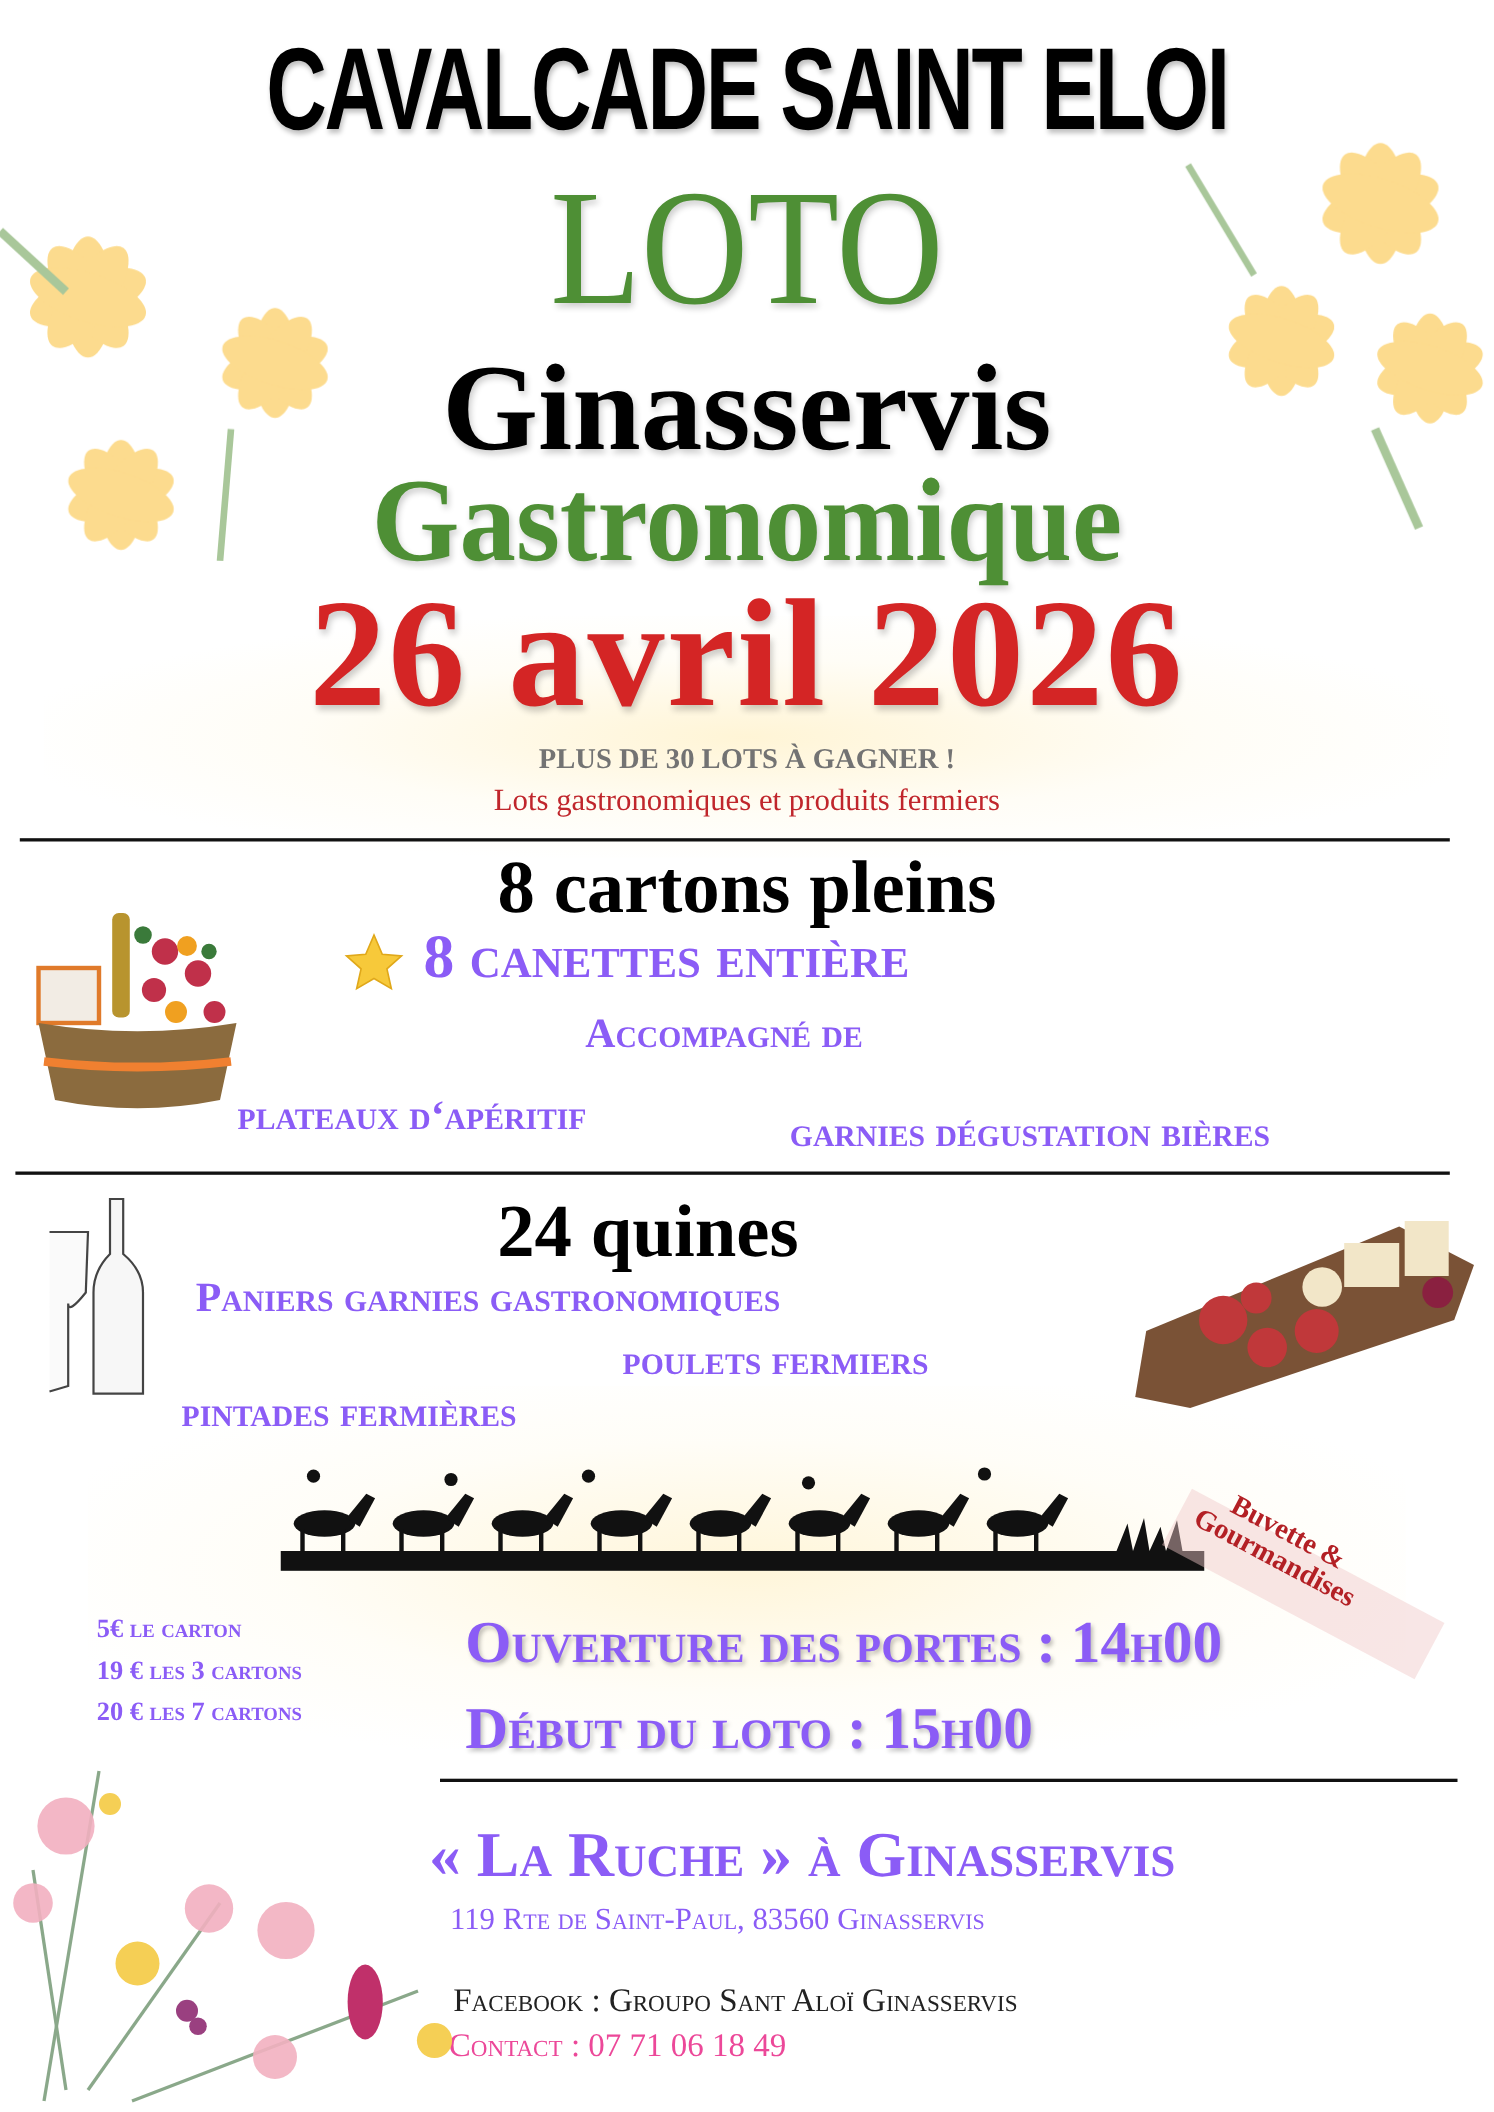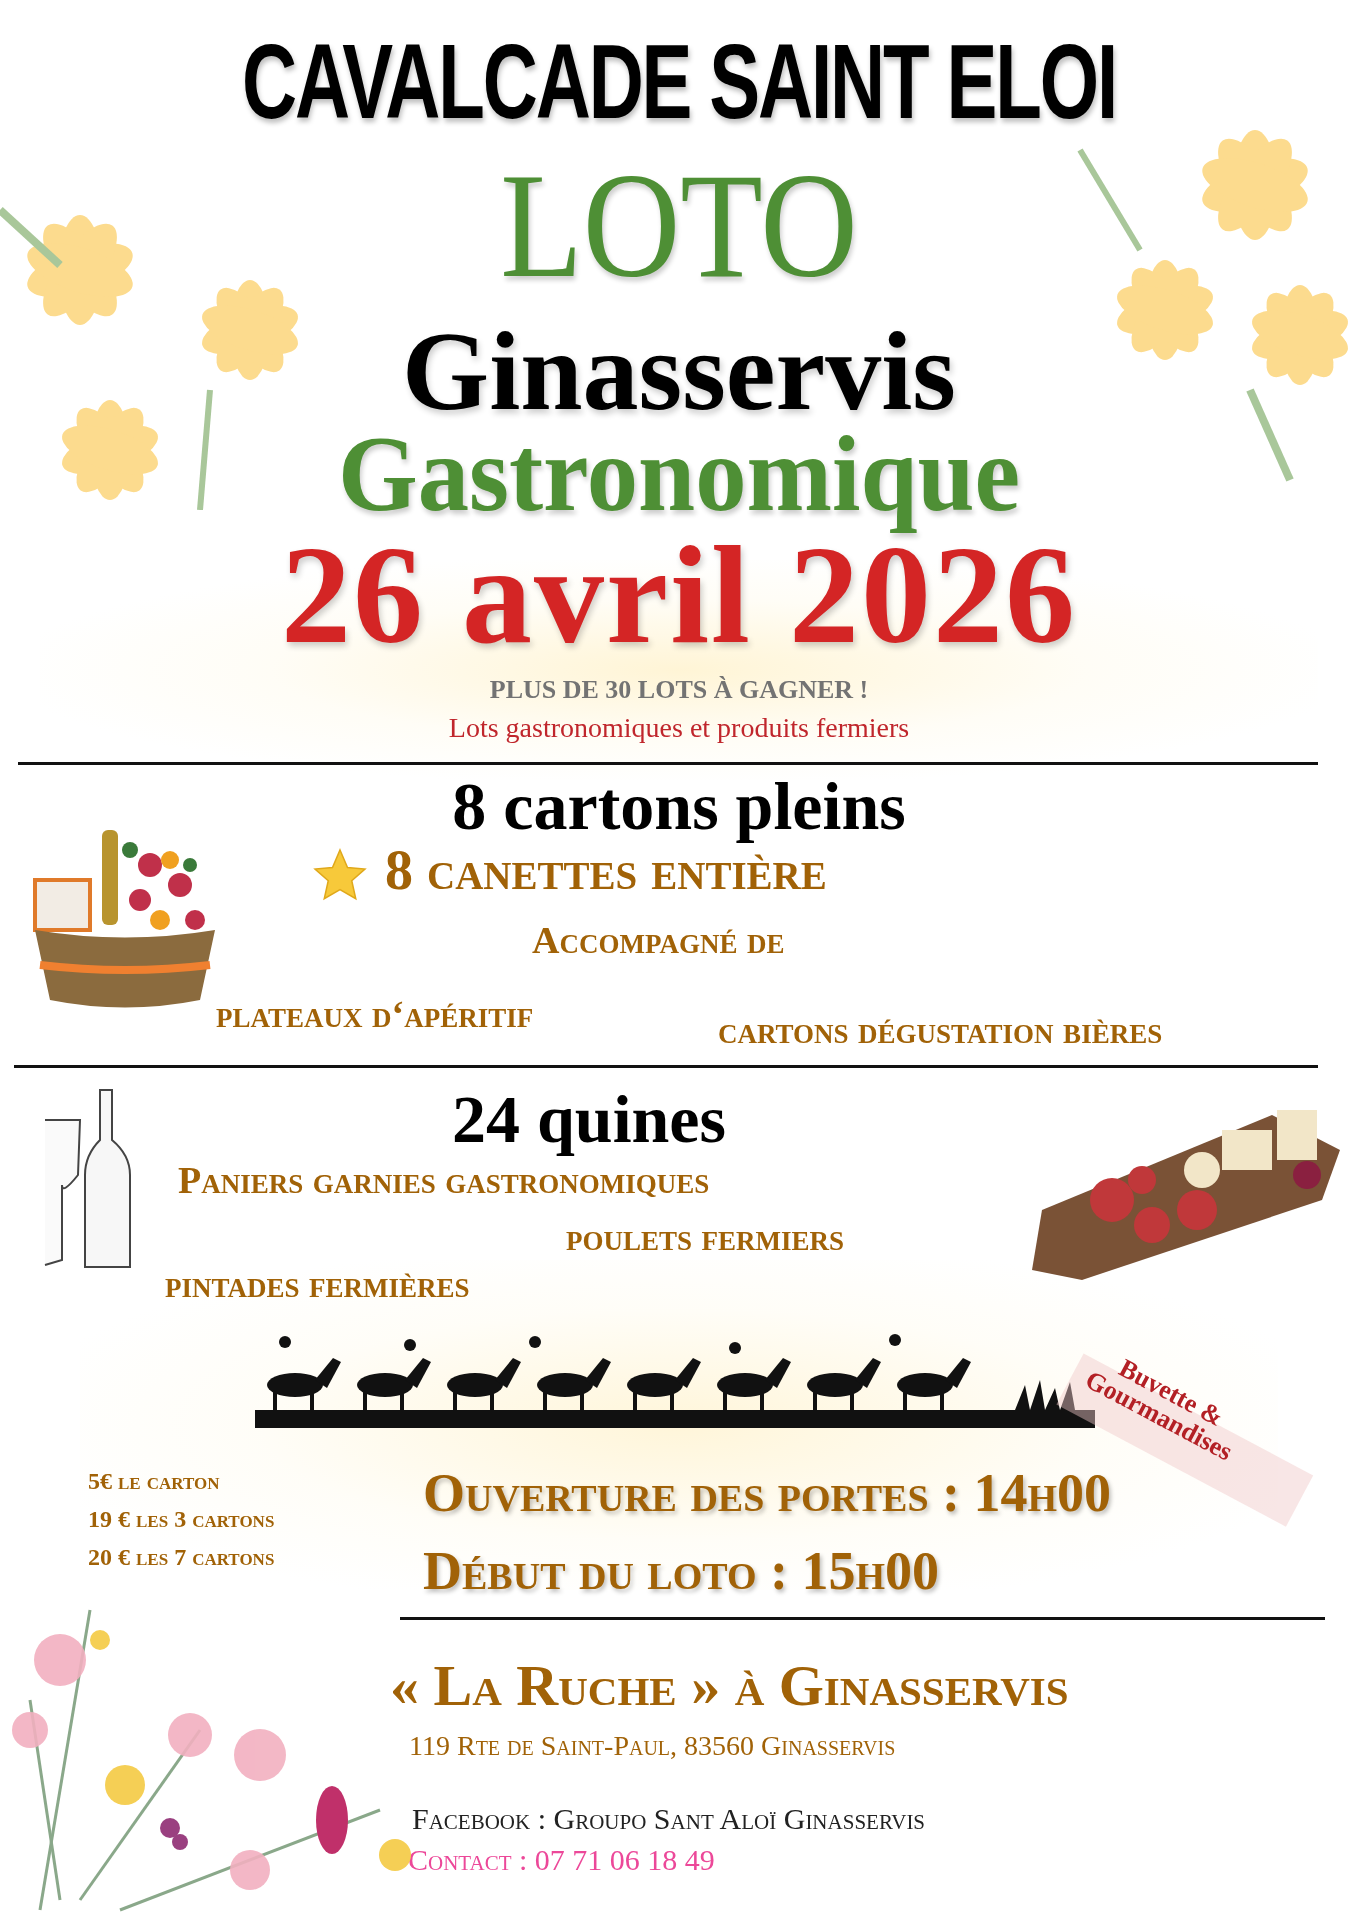--- a/index.html
+++ b/index.html
@@ -10,21 +10,21 @@
   .glow2{position:absolute;left:80px;right:80px;top:1260px;height:330px;background:radial-gradient(ellipse at center, rgba(255,236,180,0.5) 0%, rgba(255,248,225,0.25) 50%, rgba(255,255,255,0) 80%);}
   .title{top:28px;font-family:"Liberation Sans",sans-serif;font-weight:bold;font-size:106px;letter-spacing:-3px;transform:scaleX(0.72);color:#000;text-shadow:2px 4px 6px rgba(0,0,0,0.25);line-height:1;}
   .loto{top:150px;color:#4e8f35;font-size:150px;font-family:"Liberation Serif",serif;transform:scaleX(0.9);line-height:1;text-shadow:2px 4px 6px rgba(0,0,0,0.2);}
   .city{top:315px;color:#000;font-weight:bold;font-size:112px;font-family:"Liberation Serif",serif;line-height:1;text-shadow:2px 4px 6px rgba(0,0,0,0.2);}
   .gastro{top:420px;color:#4e8f35;font-weight:bold;font-size:108px;line-height:1;transform:scaleX(0.95);text-shadow:2px 4px 6px rgba(0,0,0,0.2);}
   .date{top:525px;color:#d42525;font-weight:bold;font-size:140px;line-height:1;letter-spacing:2px;text-shadow:2px 4px 6px rgba(0,0,0,0.2);}
   .sub1{top:675px;color:#737373;font-weight:bold;font-size:26px;}
   .sub2{top:712px;color:#c0262c;font-weight:normal;font-size:28px;}
   .rule{position:absolute;height:3px;background:#111;}
   .h2{font-weight:bold;font-size:68px;color:#000;line-height:1;}
-  .sc{font-variant:small-caps;font-family:"Liberation Serif",serif;color:#a16207;}
+  .sc{font-variant:small-caps;font-family:"Liberation Serif",serif;color:#8b5cf6;}
   .item{font-size:38px;}
   .ribbon{left:1070px;top:1350px;width:260px;height:58px;background:rgba(240,200,200,0.45);transform:rotate(28deg);transform-origin:left center;}
   .ribtxt{left:1080px;top:1330px;color:#b32025;font-weight:bold;font-size:26px;line-height:26px;transform:rotate(28deg);transform-origin:left top;text-align:center;width:220px;}
 </style>
 </head>
 <body>
 
 <div>
   <svg class="abs" style="left:0;top:90px" width="330" height="420" viewBox="0 0 330 420">
     <g fill="#fcd57a" opacity="0.85">
@@ -99,21 +99,21 @@
 
 <div class="abs c h2" style="top:772px;">8 cartons pleins</div>
 <div class="abs" style="left:310px;top:845px;">
   <svg width="60" height="60" viewBox="0 0 24 24">
       <path d="M12 2l3 7 7 .6-5.3 4.7 1.6 7.2L12 17.8 5.7 21.5l1.6-7.2L2 9.6 9 9z" fill="#f7c93a" stroke="#e0a81a" stroke-width="0.6"></path>
     </svg>
 </div>
 <div class="abs sc" style="left:385px;top:838px;font-size:56px;font-weight:bold;">8 canettes entière</div>
 <div class="abs sc item" style="left:532px;top:918px;font-weight:bold;">Accompagné de</div>
 <div class="abs sc item" style="left:216px;top:992px;font-weight:bold;">plateaux d‘apéritif</div>
-<div class="abs sc item" style="left:718px;top:1008px;font-weight:bold;">cartons dégustation bières</div>
+<div class="abs sc item" style="left:718px;top:1008px;font-weight:bold;">garnies dégustation bières</div>
 <div class="abs" style="left:30px;top:825px;">
   <svg width="190" height="185" viewBox="0 0 190 185">
     <rect x="72" y="5" width="16" height="95" rx="6" fill="#b8942e"></rect>
     <rect x="5" y="55" width="55" height="50" fill="#f2ece4" stroke="#e07a2a" stroke-width="4"></rect>
     <g fill="#c0304a">
         <circle cx="120" cy="40" r="12"></circle>
         <circle cx="150" cy="60" r="12"></circle>
         <circle cx="110" cy="75" r="11"></circle>
         <circle cx="165" cy="95" r="10"></circle>
       </g>

